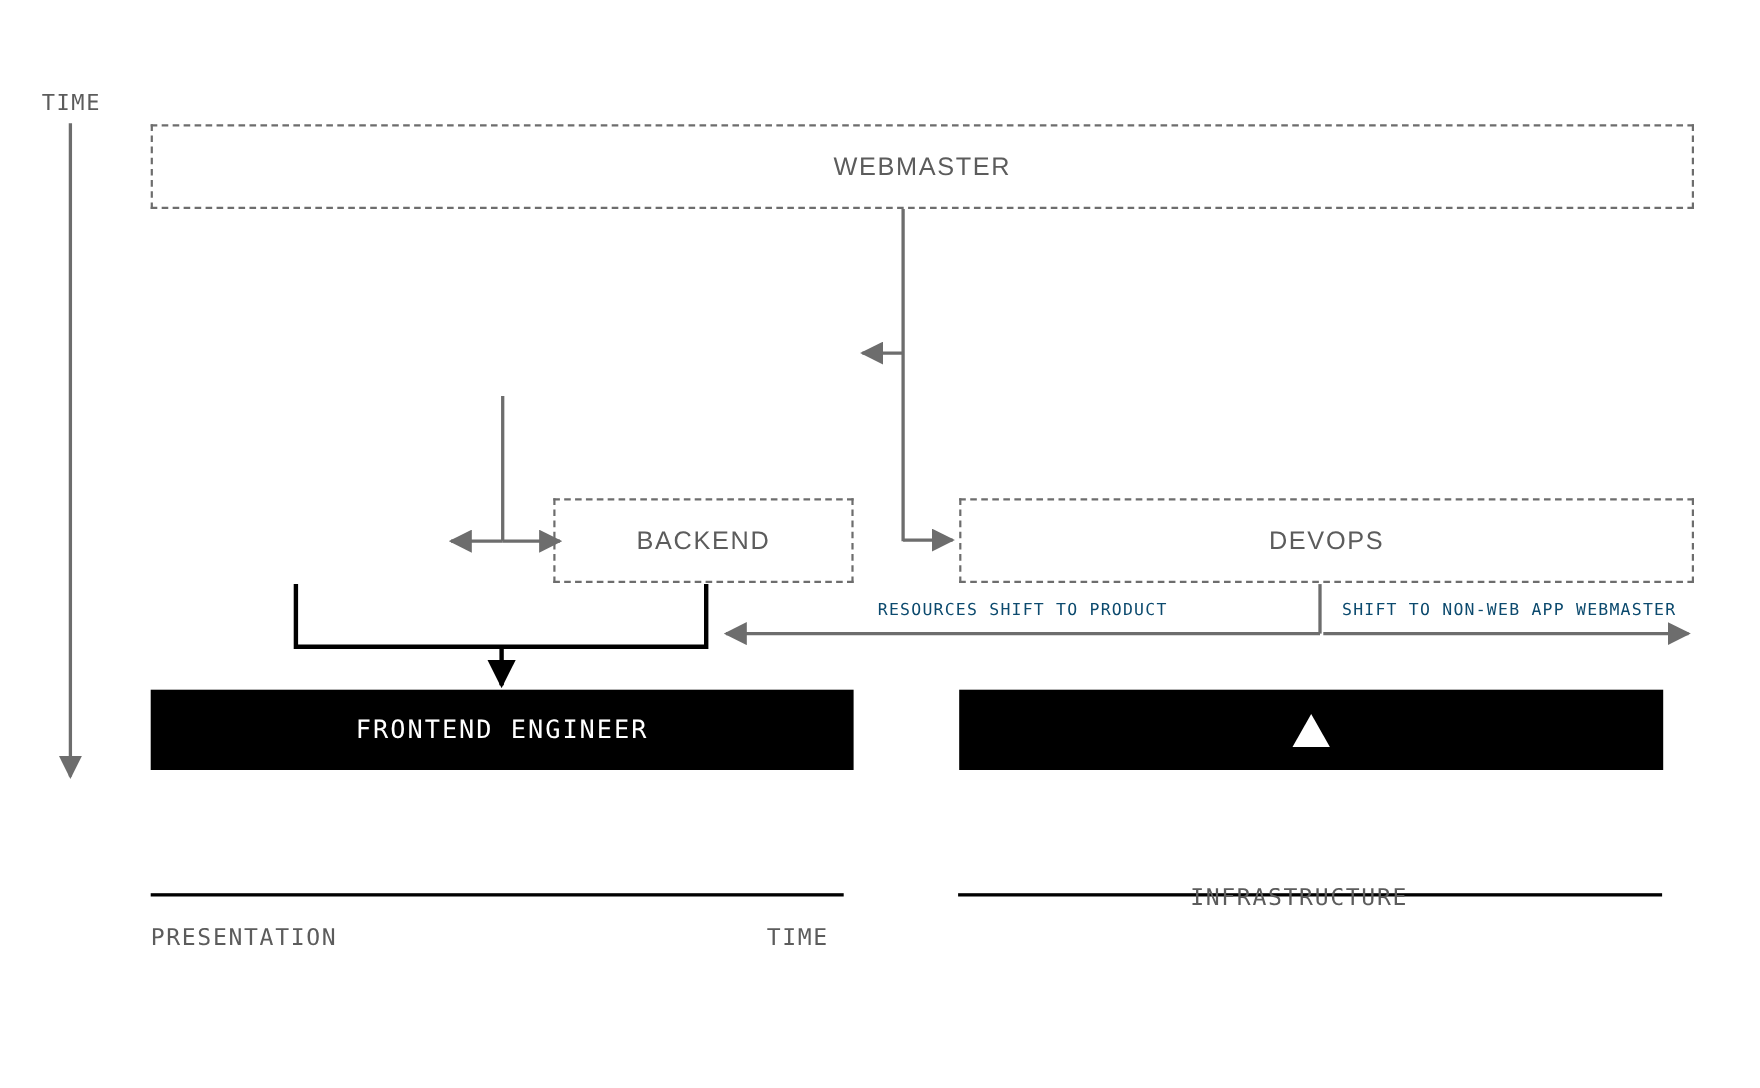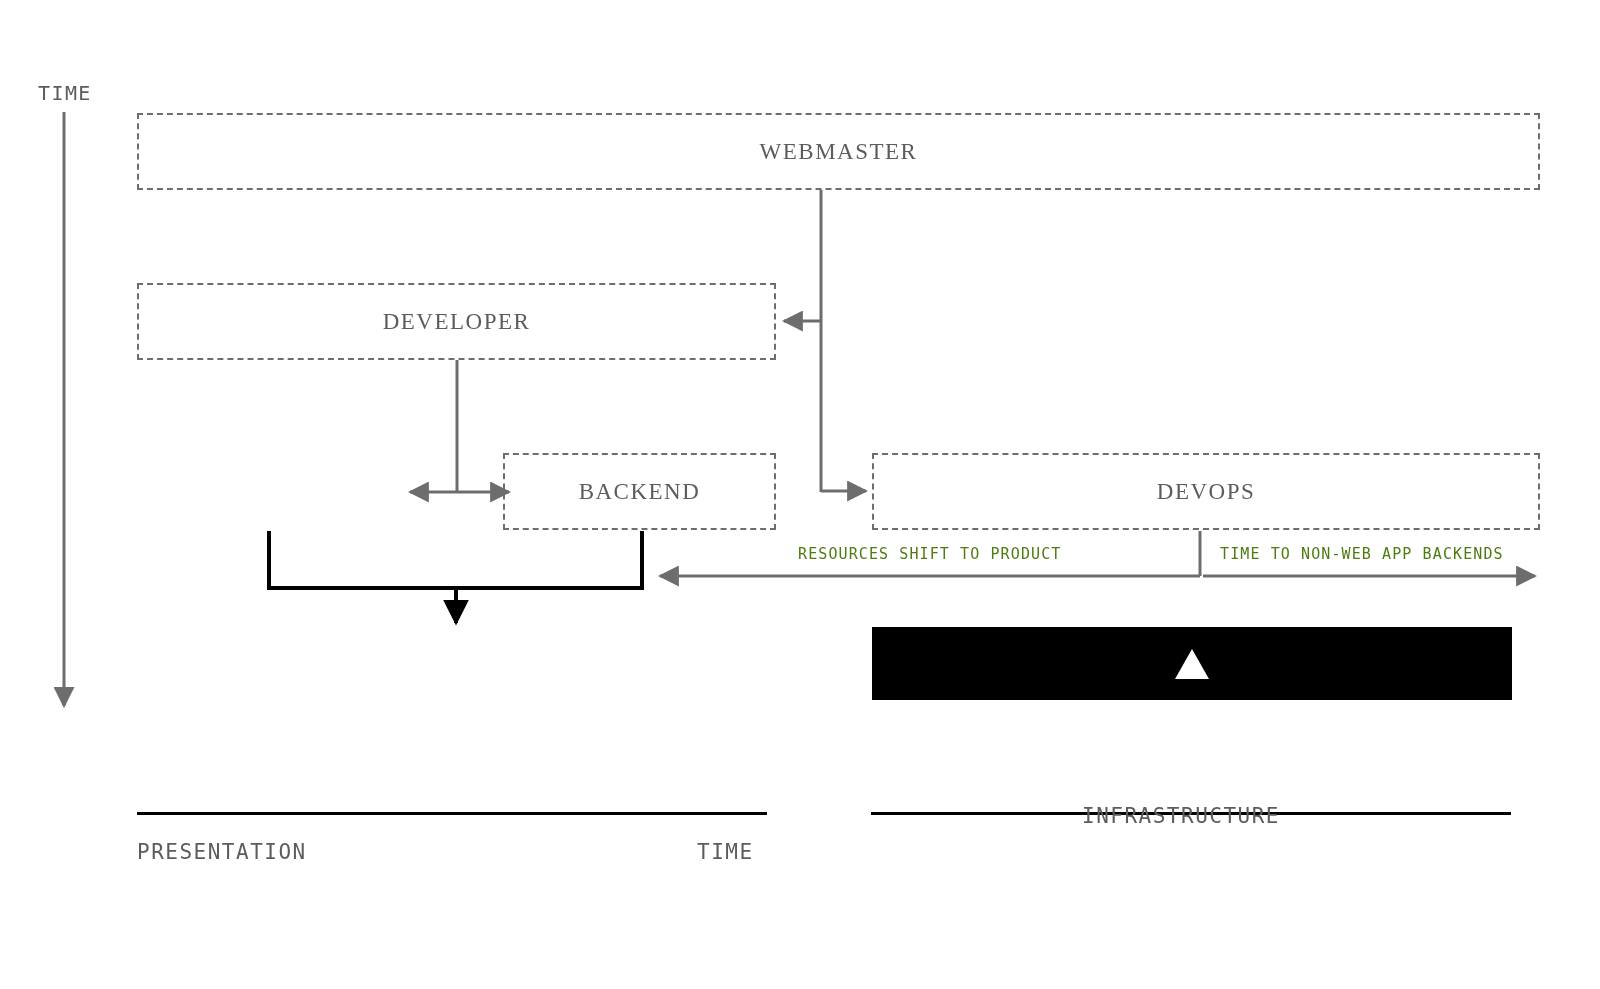--- a/index.html
+++ b/index.html
@@ -21,21 +21,21 @@
   .dashed-box {
     position: absolute;
     border: 2px dashed #6d6d6d;
     box-sizing: border-box;
     display: flex;
     align-items: center;
     justify-content: center;
     background: transparent;
   }
   .dashed-box .box-label {
-    font-family: Liberation Serif, serif;
+    font-family: Liberation Sans, sans-serif;
     font-size: 23px;
     letter-spacing: 1.5px;
     color: #5c5c5c;
     white-space: nowrap;
   }
   .solid-box {
     position: absolute;
     background: #000000;
     display: flex;
     align-items: center;
@@ -62,21 +62,21 @@
     font-size: 20px;
     letter-spacing: 1.4px;
     color: #5c5c5c;
     white-space: nowrap;
   }
   .flow-label {
     position: absolute;
     font-family: "DejaVu Sans Mono", monospace;
     font-size: 15px;
     letter-spacing: 1.1px;
-    color: #4d7c0f;
+    color: #0c4a6e;
     white-space: nowrap;
   }
   .col-label {
     position: absolute;
     font-family: "DejaVu Sans Mono", monospace;
     font-size: 21px;
     letter-spacing: 1.5px;
     color: #5c5c5c;
     white-space: nowrap;
     text-align: right;
@@ -99,36 +99,36 @@
 <body>
 
 <div id="canvas">
 
   <div class="axis-label" style="left:38px; top:81px;">TIME</div>
 
   <div class="dashed-box" style="left:137px; top:113px; width:1403px; height:77px;">
     <span class="box-label">WEBMASTER</span>
   </div>
 
-  <div class="dashed-box" style="left:137px; top:283px; width:639px; height:77px;">
-    <span class="box-label">DEVELOPER</span>
-  </div>
 
 
   <div class="dashed-box" style="left:503px; top:453px; width:273px; height:77px;">
     <span class="box-label">BACKEND</span>
   </div>
 
   <div class="dashed-box" style="left:872px; top:453px; width:668px; height:77px;">
     <span class="box-label">DEVOPS</span>
   </div>
 
   <div class="flow-label" style="left:798px; top:545px;">RESOURCES SHIFT TO PRODUCT</div>
-  <div class="flow-label" style="left:1220px; top:545px;">TIME TO NON-WEB APP BACKENDS</div>
+  <div class="flow-label" style="left:1220px; top:545px;">SHIFT TO NON-WEB APP WEBMASTER</div>
 
+  <div class="solid-box" style="left:137px; top:627px; width:639px; height:73px;">
+    <span class="box-label">FRONTEND ENGINEER</span>
+  </div>
 
   <div class="solid-box" style="left:872px; top:627px; width:640px; height:73px;">
     <span class="tri-up"></span>
   </div>
 
   <div class="rule" style="left:137px; top:812px; width:630px;"></div>
   <div class="rule" style="left:871px; top:812px; width:640px;"></div>
 
   <div class="col-label" style="left:137px; top:840px;">PRESENTATION</div>
   <div class="col-label" style="left:697px; top:840px;">TIME</div>

